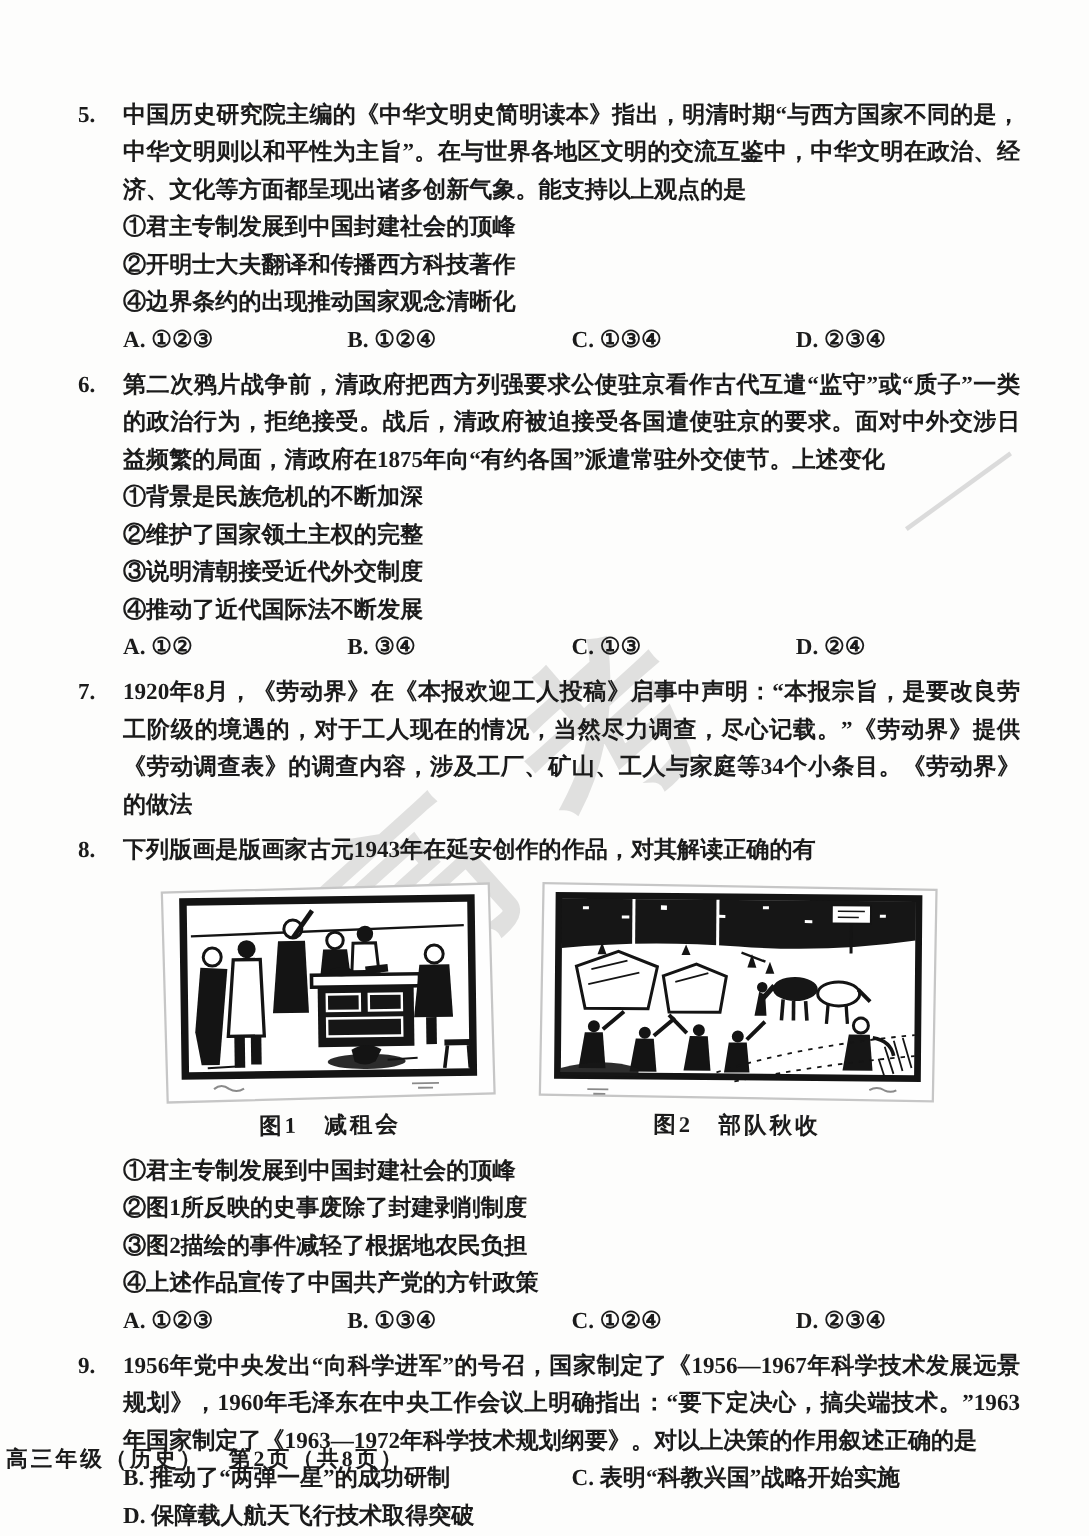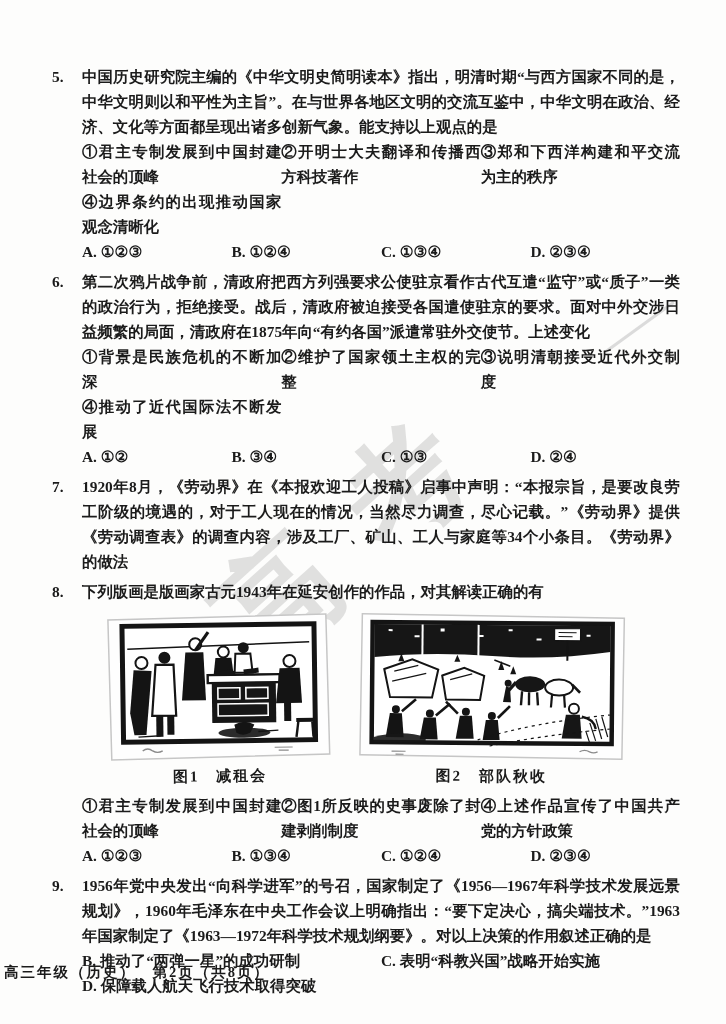--- a/index.html
+++ b/index.html
@@ -33,21 +33,21 @@
     position:absolute;z-index:1;
     left:52px;top:64px;right:46px;
     font-size:15.4px;line-height:25px;
     font-weight:600;
     text-align:justify;
   }
   .q{margin-bottom:5px;}
   .q-head{display:flex;align-items:flex-start;}
   .q-num{flex:0 0 30px;}
   .q-stem{flex:1;margin:0;text-align:justify;}
-  .items{display:grid;grid-template-columns:1fr 1fr 1fr;padding-left:30px;}
+  .items{display:grid;grid-template-columns:1fr;padding-left:30px;}
   .opts4{display:grid;grid-template-columns:repeat(4,1fr);padding-left:30px;}
   .opts2{display:grid;grid-template-columns:1fr 1fr;padding-left:30px;}
   .figures{display:flex;justify-content:center;align-items:flex-start;gap:26px;margin:8px 0 4px;}
   .figure{text-align:center;}
   .fig-tilt-l{transform:rotate(-0.8deg);}
   .fig-tilt-r{transform:rotate(0.5deg);}
   .figcap{font-size:15px;font-weight:700;letter-spacing:2px;margin-top:2px;}
   .footer{
     position:absolute;z-index:1;bottom:42px;left:4px;width:100%;
     font-size:14.5px;letter-spacing:2px;font-weight:600;
@@ -65,21 +65,20 @@
   <div class="content">
 
     <section class="q">
       <div class="q-head">
         <span class="q-num">5.</span>
         <p class="q-stem">中国历史研究院主编的《中华文明史简明读本》指出，明清时期“与西方国家不同的是，中华文明则以和平性为主旨”。在与世界各地区文明的交流互鉴中，中华文明在政治、经济、文化等方面都呈现出诸多创新气象。能支持以上观点的是</p>
       </div>
       <div class="items">
         <span>①君主专制发展到中国封建社会的顶峰</span>
         <span>②开明士大夫翻译和传播西方科技著作</span>
-        <span>③郑和下西洋构建和平交流为主的秩序</span>
         <span>④边界条约的出现推动国家观念清晰化</span>
       </div>
       <div class="opts4">
         <span>A. ①②③</span>
         <span>B. ①②④</span>
         <span>C. ①③④</span>
         <span>D. ②③④</span>
       </div>
     </section>
 
@@ -245,20 +244,21 @@
             <path d="M222,139 q5,-3 10,0 q4,2 8,0" stroke="#8a8a8a" stroke-width="1.3" fill="none"></path>
           </svg>
           <figcaption class="figcap">图2　部队秋收</figcaption>
         </figure>
 
       </div>
 
       <div class="items">
         <span>①君主专制发展到中国封建社会的顶峰</span>
         <span>②图1所反映的史事废除了封建剥削制度</span>
+        <span>③图2描绘的事件减轻了根据地农民负担</span>
         <span>④上述作品宣传了中国共产党的方针政策</span>
       </div>
       <div class="opts4">
         <span>A. ①②③</span>
         <span>B. ①③④</span>
         <span>C. ①②④</span>
         <span>D. ②③④</span>
       </div>
     </section>
 

